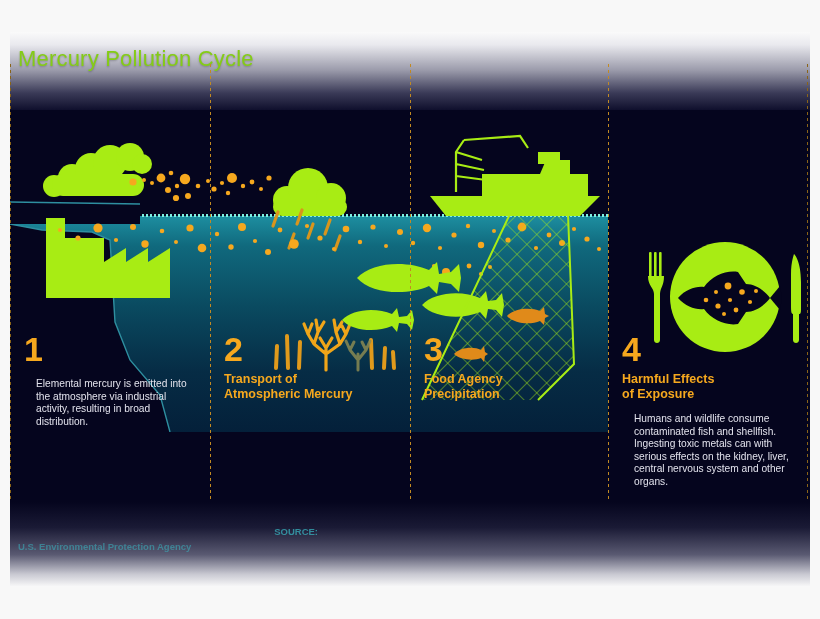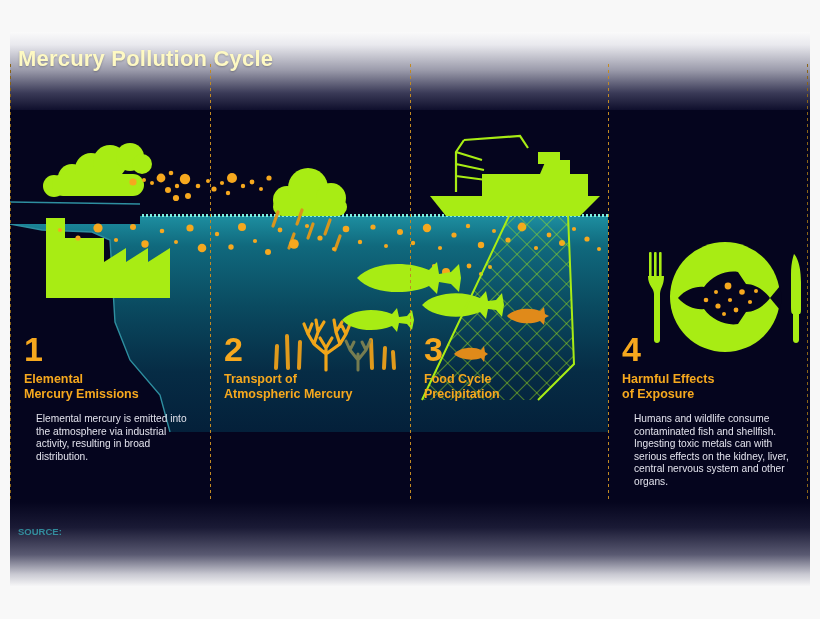--- a/index.html
+++ b/index.html
@@ -6,21 +6,21 @@
   body{width:820px;height:619px;font-family:"Liberation Sans",sans-serif;overflow:hidden;}
   #root{position:relative;width:820px;height:619px;background:#f8f8f8;}
 
   
   #frame{position:absolute;left:10px;top:32px;width:800px;height:555px;overflow:hidden;
          background:#05051e;}
 
   
   #sky{position:absolute;left:0;top:0;width:800px;height:80px;
        background:linear-gradient(180deg,#fafafa 0%,#e9e9ee 16%,#9a9aaa 48%,#3b3b58 76%,#0a0a28 100%);}
-  #title{position:absolute;left:8px;top:14px;font-size:22px;font-weight:bold;color:#fef9c3;
+  #title{position:absolute;left:8px;top:14px;font-size:22px;font-weight:normal;color:#84cc16;
          letter-spacing:.2px;text-shadow:0 1px 2px rgba(0,0,0,.25);}
 
   
   #body{position:absolute;left:0;top:78px;width:800px;height:450px;background:#05051e;}
   #bodyfade{position:absolute;left:0;top:470px;width:800px;height:85px;
             background:linear-gradient(180deg,#05051e 0%,#1a1a35 30%,#5a5a72 62%,#c9c9d2 85%,#fafafa 100%);}
 
   
   #scene{position:absolute;left:0;top:78px;width:800px;height:322px;overflow:hidden;}
 
@@ -42,21 +42,21 @@
 
   
   .panel{position:absolute;top:300px;width:185px;}
   .num{font-size:34px;font-weight:bold;color:#f6a81e;line-height:34px;margin:0 0 6px 0;}
   .head{font-size:12.5px;font-weight:bold;color:#f6a81e;line-height:14.5px;margin:0 0 8px 0;}
   .bodytxt{font-size:10.2px;color:#e2e2ec;line-height:12.6px;margin:12px;}
 
   
   #source{position:absolute;left:8px;top:492px;width:300px;}
   .src{font-size:9.5px;color:#39b9c4;line-height:15px;font-weight:bold;}
-  .src.fade1{opacity:.70;}
+  .src.fade1{opacity:.70;text-align:right;}
   .src.fade2{opacity:.52;}
 
   svg{display:block;overflow:visible;}
 </style>
 </head>
 <body>
 
 <div id="root">
   <div id="frame">
 
@@ -305,51 +305,48 @@
     </div>
 
     <div class="edgeline" style="left:0px;"></div>
     <div class="divider" style="left:200px;"></div>
     <div class="divider" style="left:400px;"></div>
     <div class="divider" style="left:598px;"></div>
     <div class="edgeline" style="left:797px;"></div>
 
     <div class="panel" style="left:14px;">
       <div class="num">1</div>
-      <div class="head">
-        <span>Elemental</span><br>
-        <span>Mercury Emissions</span>
-      </div>
       <div class="bodytxt">Elemental mercury is emitted into the atmosphere via industrial activity, resulting in broad distribution.</div>
     </div>
 
     <div class="panel" style="left:214px;">
       <div class="num">2</div>
       <div class="head">
         <span>Transport of</span><br>
         <span>Atmospheric Mercury</span>
       </div>
     </div>
 
     <div class="panel" style="left:414px;">
       <div class="num">3</div>
       <div class="head">
-        <span>Food Cycle</span><br>
+        <span>Food Agency</span><br>
         <span>Precipitation</span>
       </div>
     </div>
 
     <div class="panel" style="left:612px;width:186px;">
       <div class="num">4</div>
       <div class="head">
         <span>Harmful Effects</span><br>
         <span>of Exposure</span>
       </div>
       <div class="bodytxt">Humans and wildlife consume contaminated fish and shellfish. Ingesting toxic metals can with serious effects on the kidney, liver, central nervous system and other organs.</div>
     </div>
 
     <div id="bodyfade"></div>
     <div id="source">
       <div class="src fade1">SOURCE:</div>
+      <div class="src fade2">U.S. Environmental Protection Agency</div>
     </div>
 
   </div>
 </div>
 
 </body></html>

